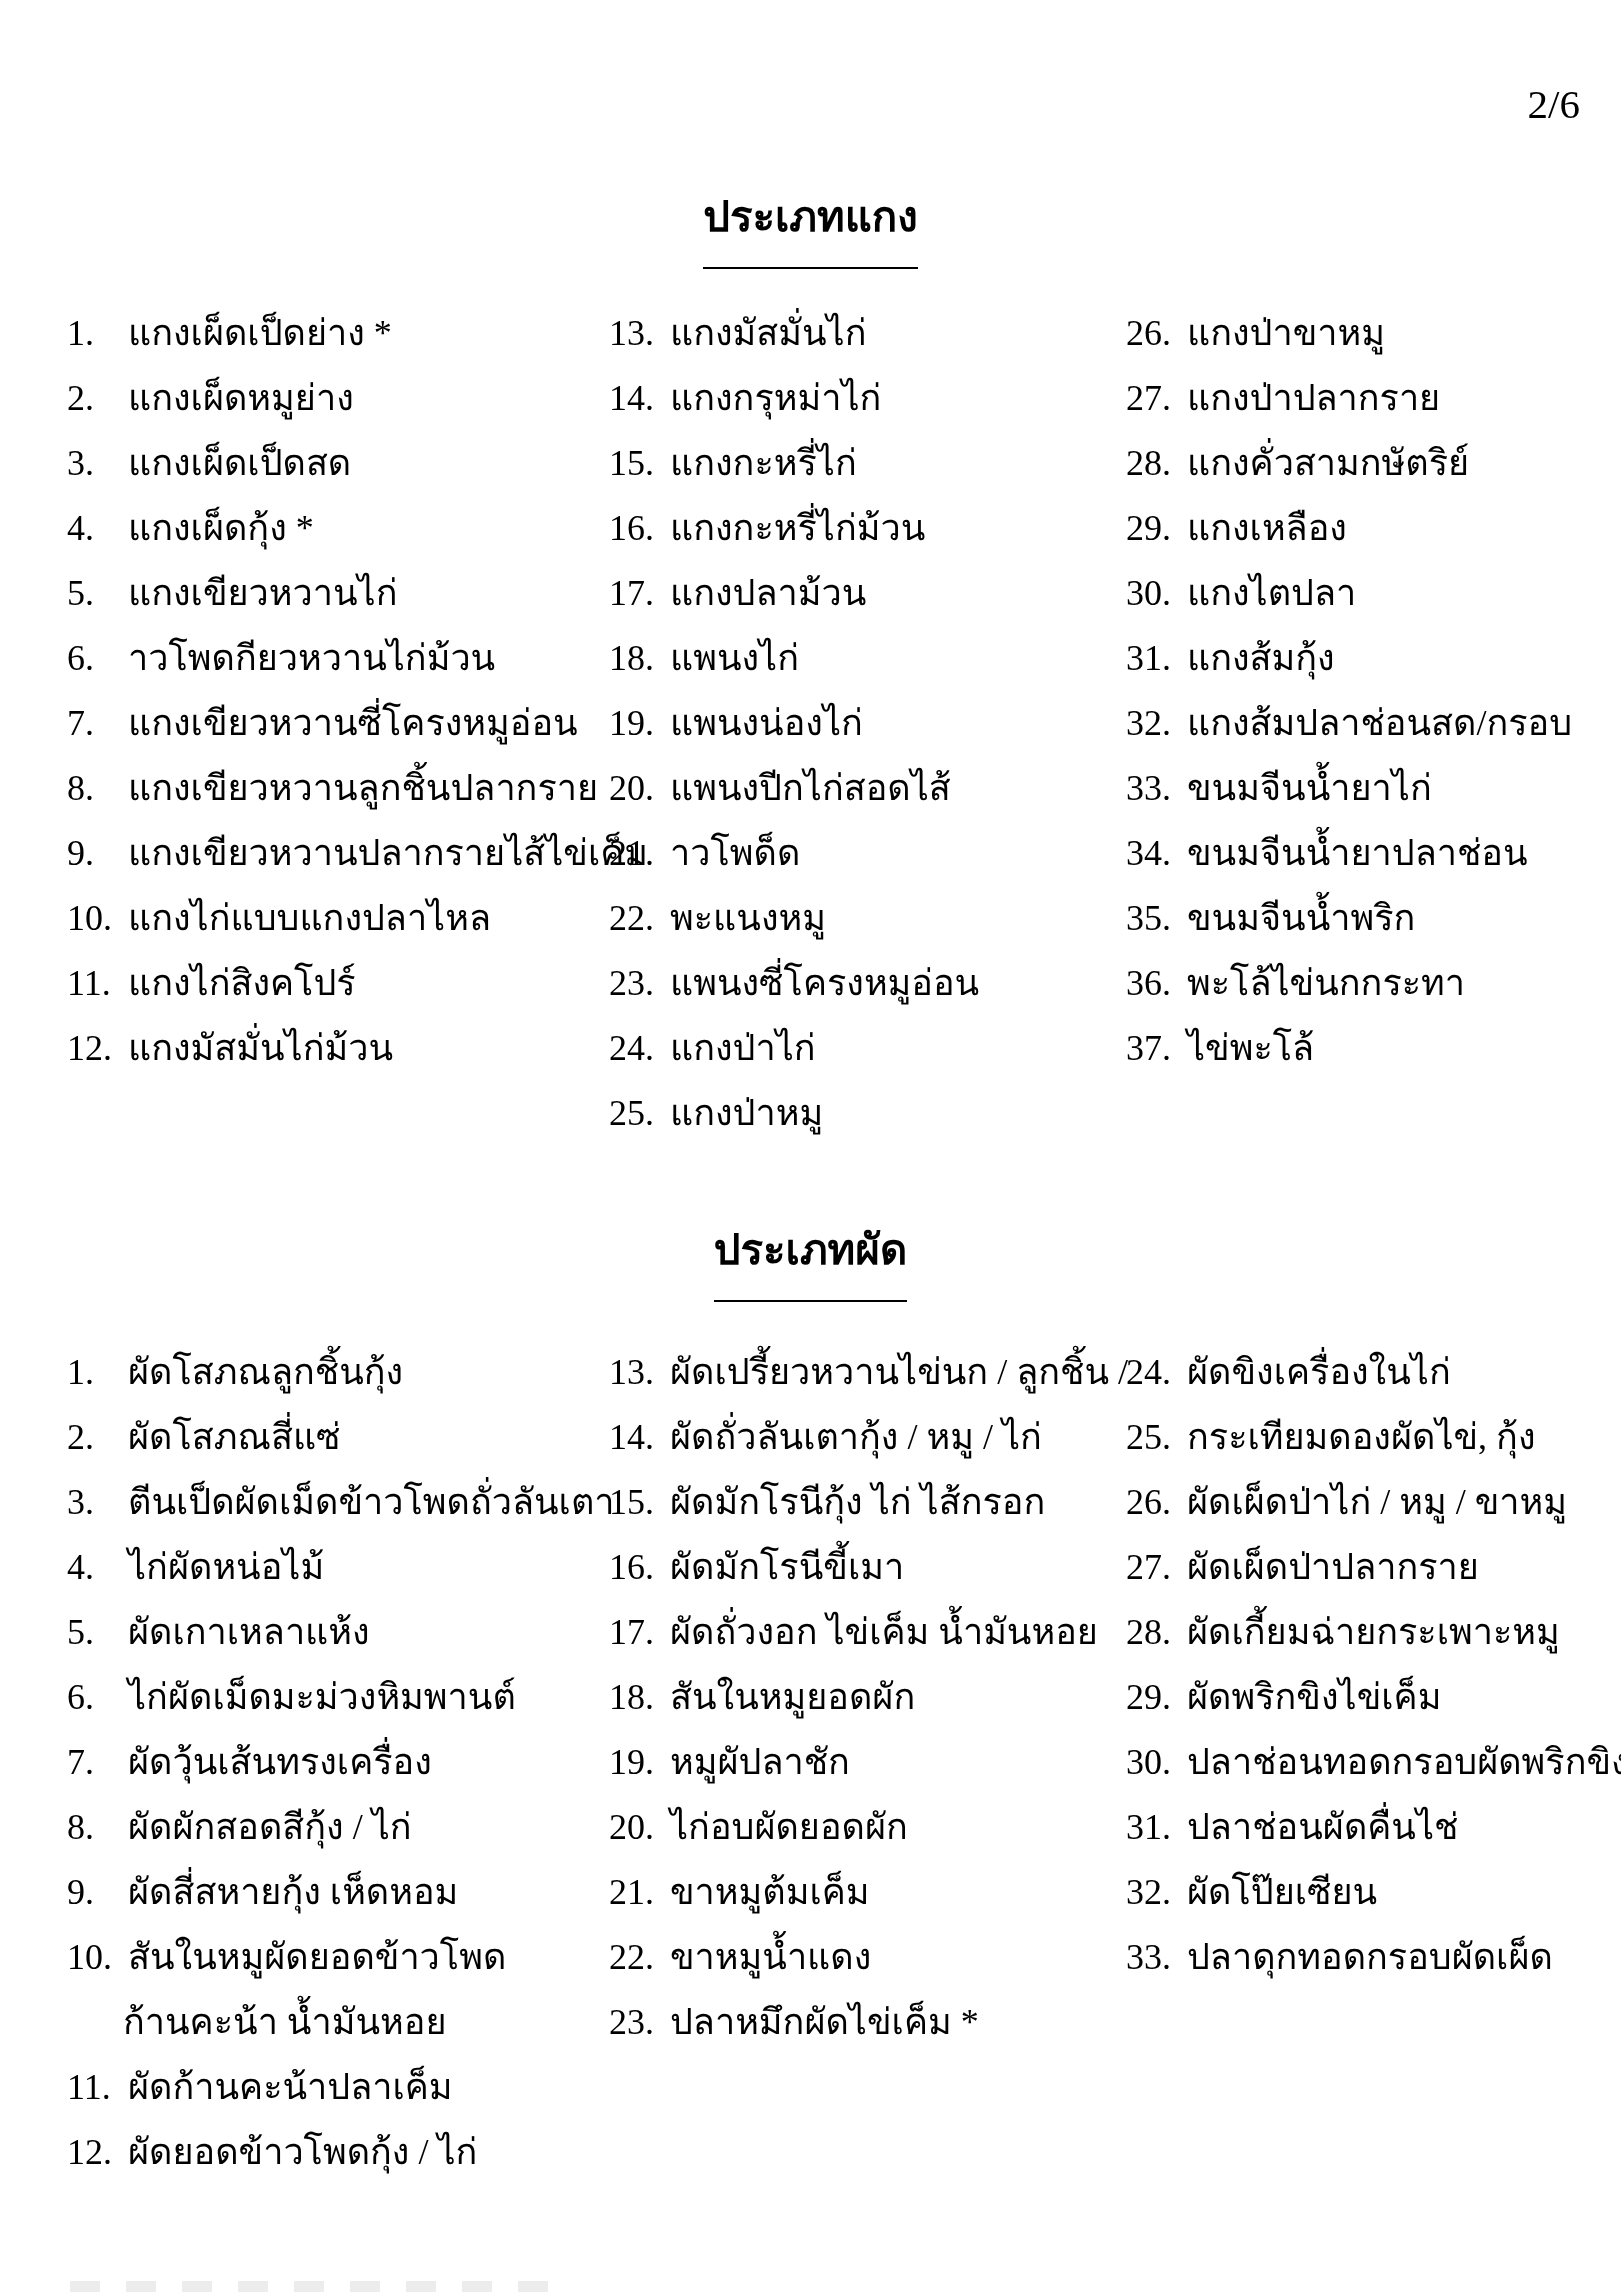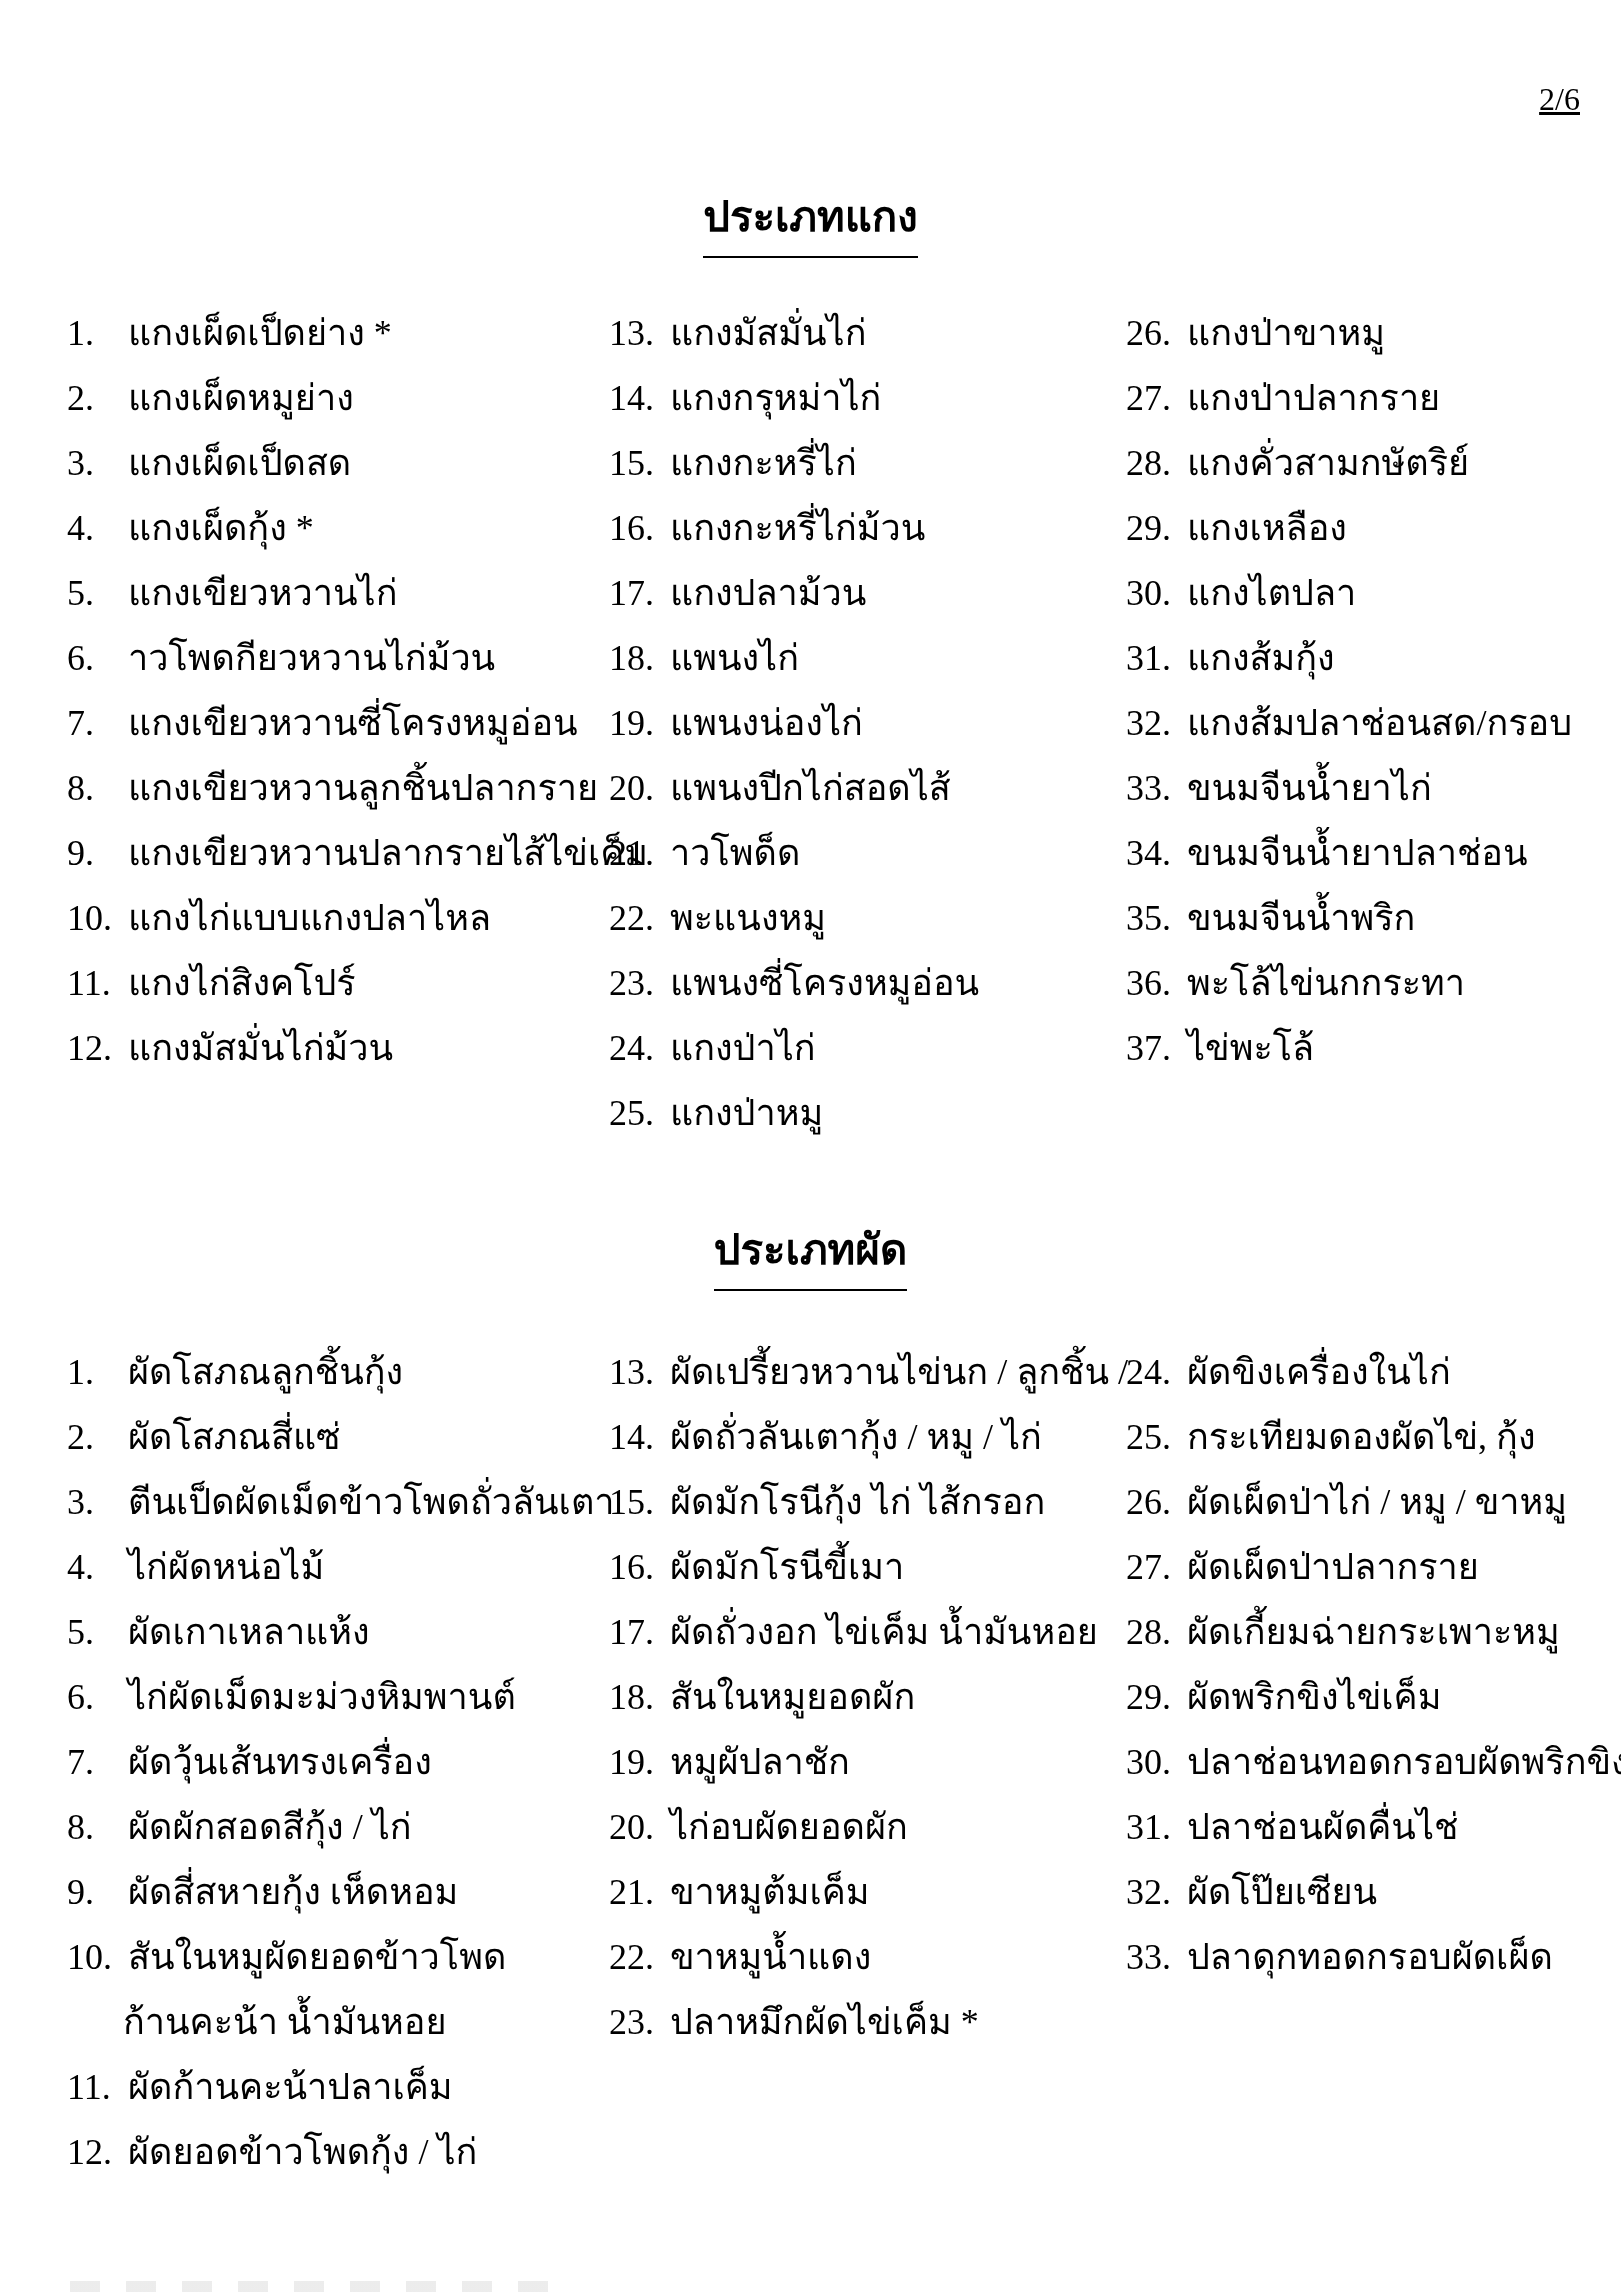--- a/index.html
+++ b/index.html
@@ -6,31 +6,31 @@
   .page {
     position:relative;
     width:1621px; height:2293px;
     background:#ffffff;
     color:#000000;
     font-family:"Liberation Serif","DejaVu Serif",serif;
     overflow:hidden;
   }
   .page-number {
     position:absolute; top:82px; right:41px;
-    font-size:32px; line-height:1.1;text-decoration:underline;
+    font-size:41px; line-height:1.1;
   }
   .sec-title {
     position:absolute; left:0; width:100%;
     text-align:center;
     font-size:42px; font-weight:bold;
   }
   .sec-title .underline {
     display:inline-block;
     border-bottom:2.7px solid #000;
-    padding-bottom:7px;
+    padding-bottom:18px;
     text-align:right;
   }
   #title-1 { top:183px; }
   #title-2 { top:1216px; }
   .lists {
     position:absolute; left:67px; width:1522px;
     display:flex; align-items:flex-start;
   }
   #list-1 { top:301px; }
   #list-2 { top:1340px; }

